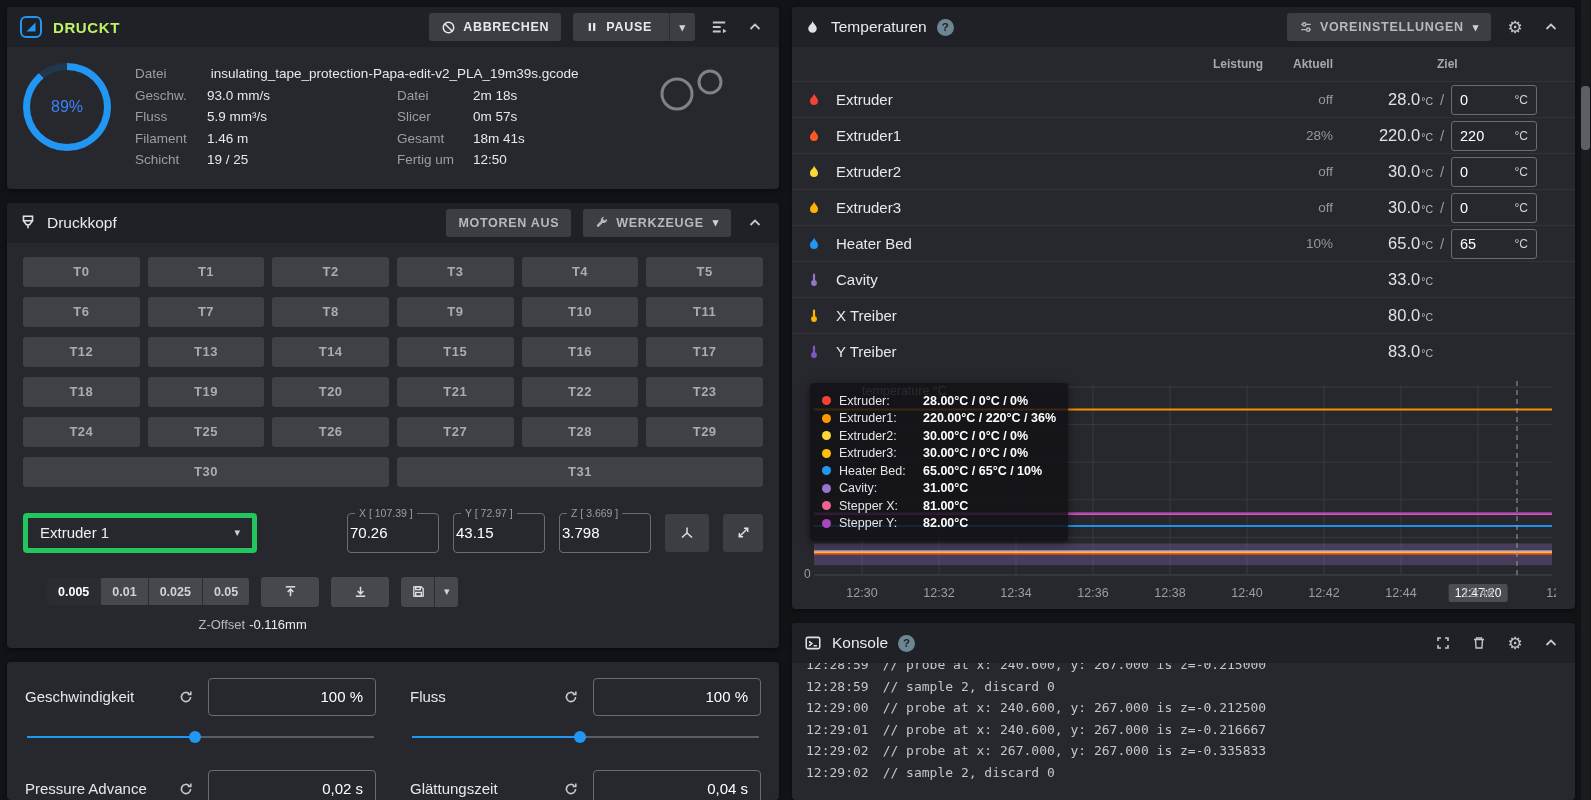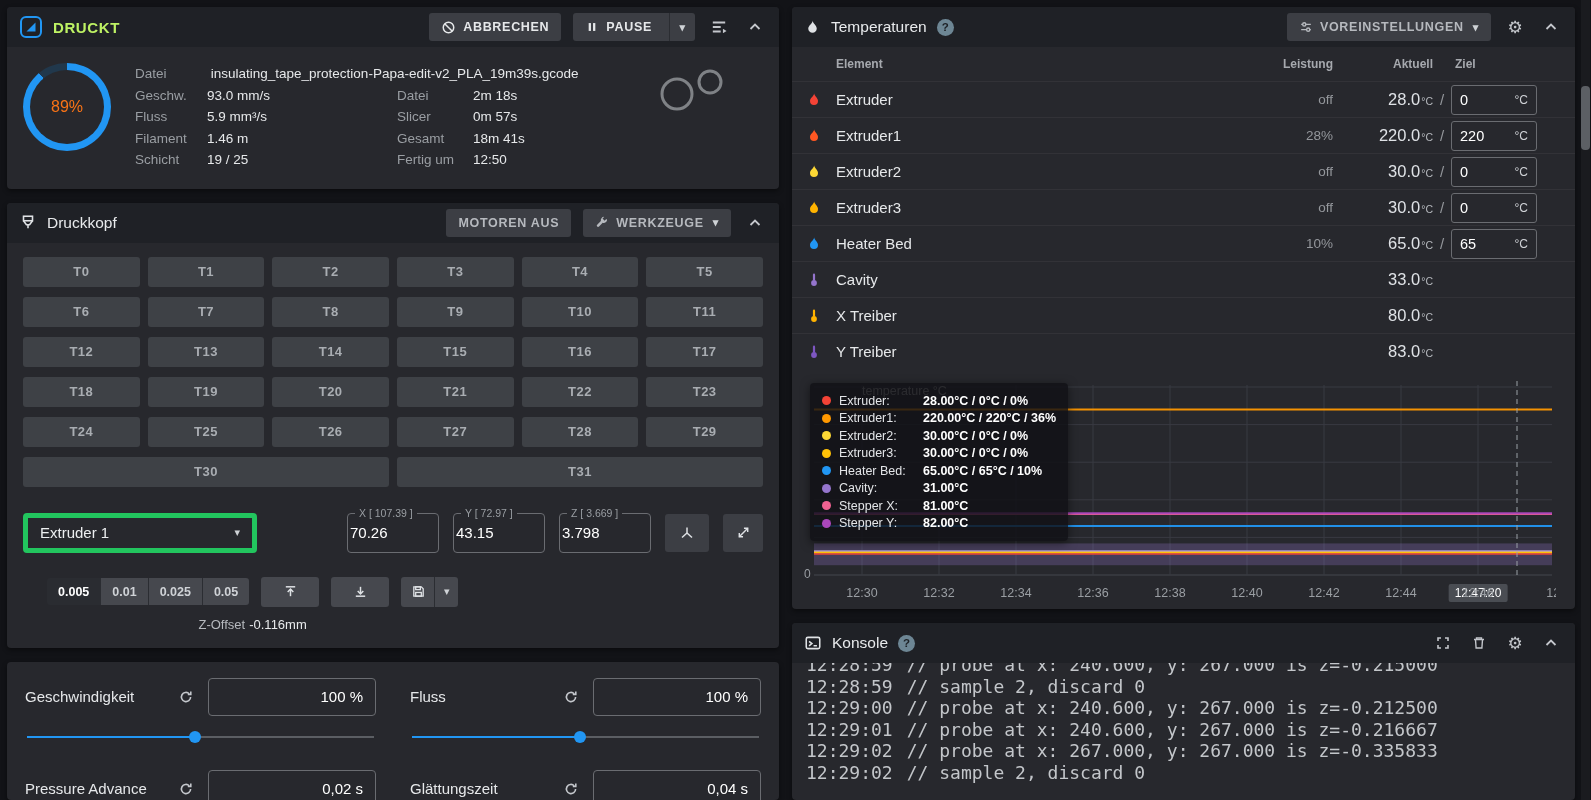--- a/index.html
+++ b/index.html
@@ -28,21 +28,21 @@
   .icon-btn { display:inline-flex; align-items:center; justify-content:center; width:24px; height:24px;
               color:#c3c6cb; cursor:pointer; font-size:17px; line-height:1; }
   svg.ic { display:block; }
   .help { width:17px; height:17px; border-radius:50%; background:#6d8694; color:#1d2126;
           font-size:11.5px; font-weight:700; display:inline-flex; align-items:center; justify-content:center; }
 
   
   .status-body { display:flex; padding:16px 16px 18px; position:relative; }
   .ring { width:88px; height:88px; border-radius:50%; display:flex; align-items:center; justify-content:center; flex:none; }
   .ring-in { width:74px; height:74px; border-radius:50%; background:#27282d; display:flex; align-items:center;
-             justify-content:center; color:#f97316; font-size:16px; }
+             justify-content:center; color:#3b82f6; font-size:16px; }
   .status-info { margin-left:24px; font-size:13.5px; line-height:21.5px; }
   .lbl { color:#9a9ea3; display:inline-block; width:72px; vertical-align:top; }
   .val { color:#e6e8ea; }
   .info-cols { display:grid; grid-template-columns:262px 1fr; }
   .thumb-svg { position:absolute; right:42px; top:14px; opacity:.85; }
 
   
   .tool-body { padding:14px 16px 12px; }
   .tools-grid { display:grid; grid-template-columns:repeat(6,1fr); gap:10px 8px; }
   .tool-btn { height:30px; background:#3e4146; border:none; border-radius:3px; color:#a9adb2;
@@ -113,21 +113,21 @@
   .tt-dot { width:9px; height:9px; border-radius:50%; margin-right:8px; flex:none; }
   .tt-name { width:84px; color:#e3e5e8; }
   .tt-val { font-weight:700; color:#fff; white-space:nowrap; }
   .y-zero { position:absolute; left:0px; top:188px; font-size:12px; color:#9a9ea3; }
   .x-axis { position:relative; height:24px; margin-top:0; width:752px; overflow:hidden; }
   .x-axis span { position:absolute; transform:translateX(-50%); top:3px; font-size:12.5px; color:#9a9ea3; white-space:nowrap; }
   .x-axis .cursor-label { background:#4a4d53; color:#fff; padding:2px 6px; border-radius:2px; font-size:12px; top:1px; }
 
   
   .console-body { height:132px; overflow:hidden; padding:0 14px; }
-  .console-inner { margin-top:-9px; font-family:"DejaVu Sans Mono", monospace; font-size:18px;
+  .console-inner { margin-top:-9px; font-family:"DejaVu Sans Mono", monospace; font-size:13px;
                    line-height:21.5px; color:#c3c6ca; }
   .c-line { white-space:nowrap; }
   .c-time { margin-right:14px; }
 
   
   .scrollbar { position:fixed; right:1px; top:0; width:9px; height:800px; background:#1a1b1f; }
   .scroll-thumb { position:absolute; top:86px; height:64px; width:9px; background:#5c5f64; border-radius:4px; }
 </style>
 </head>
 <body>
@@ -462,21 +462,20 @@
           <span class="icon-btn">
             <svg class="ic" width="16" height="16" viewBox="0 0 16 16" fill="none" stroke="currentColor" stroke-width="1.8">
                 <polyline points="3.5,10 8,5.5 12.5,10"></polyline>
               </svg>
           </span>
         </div>
       </header>
 
       <div class="t-head">
         <span></span>
-        <span>Element</span>
         <span class="r">Leistung</span>
         <span class="r">Aktuell</span>
         <span></span>
         <span class="pl">Ziel</span>
       </div>
 
       <div>
 
           <div class="t-row">
             <span class="t-icon" style="color: rgb(244, 67, 54);">

